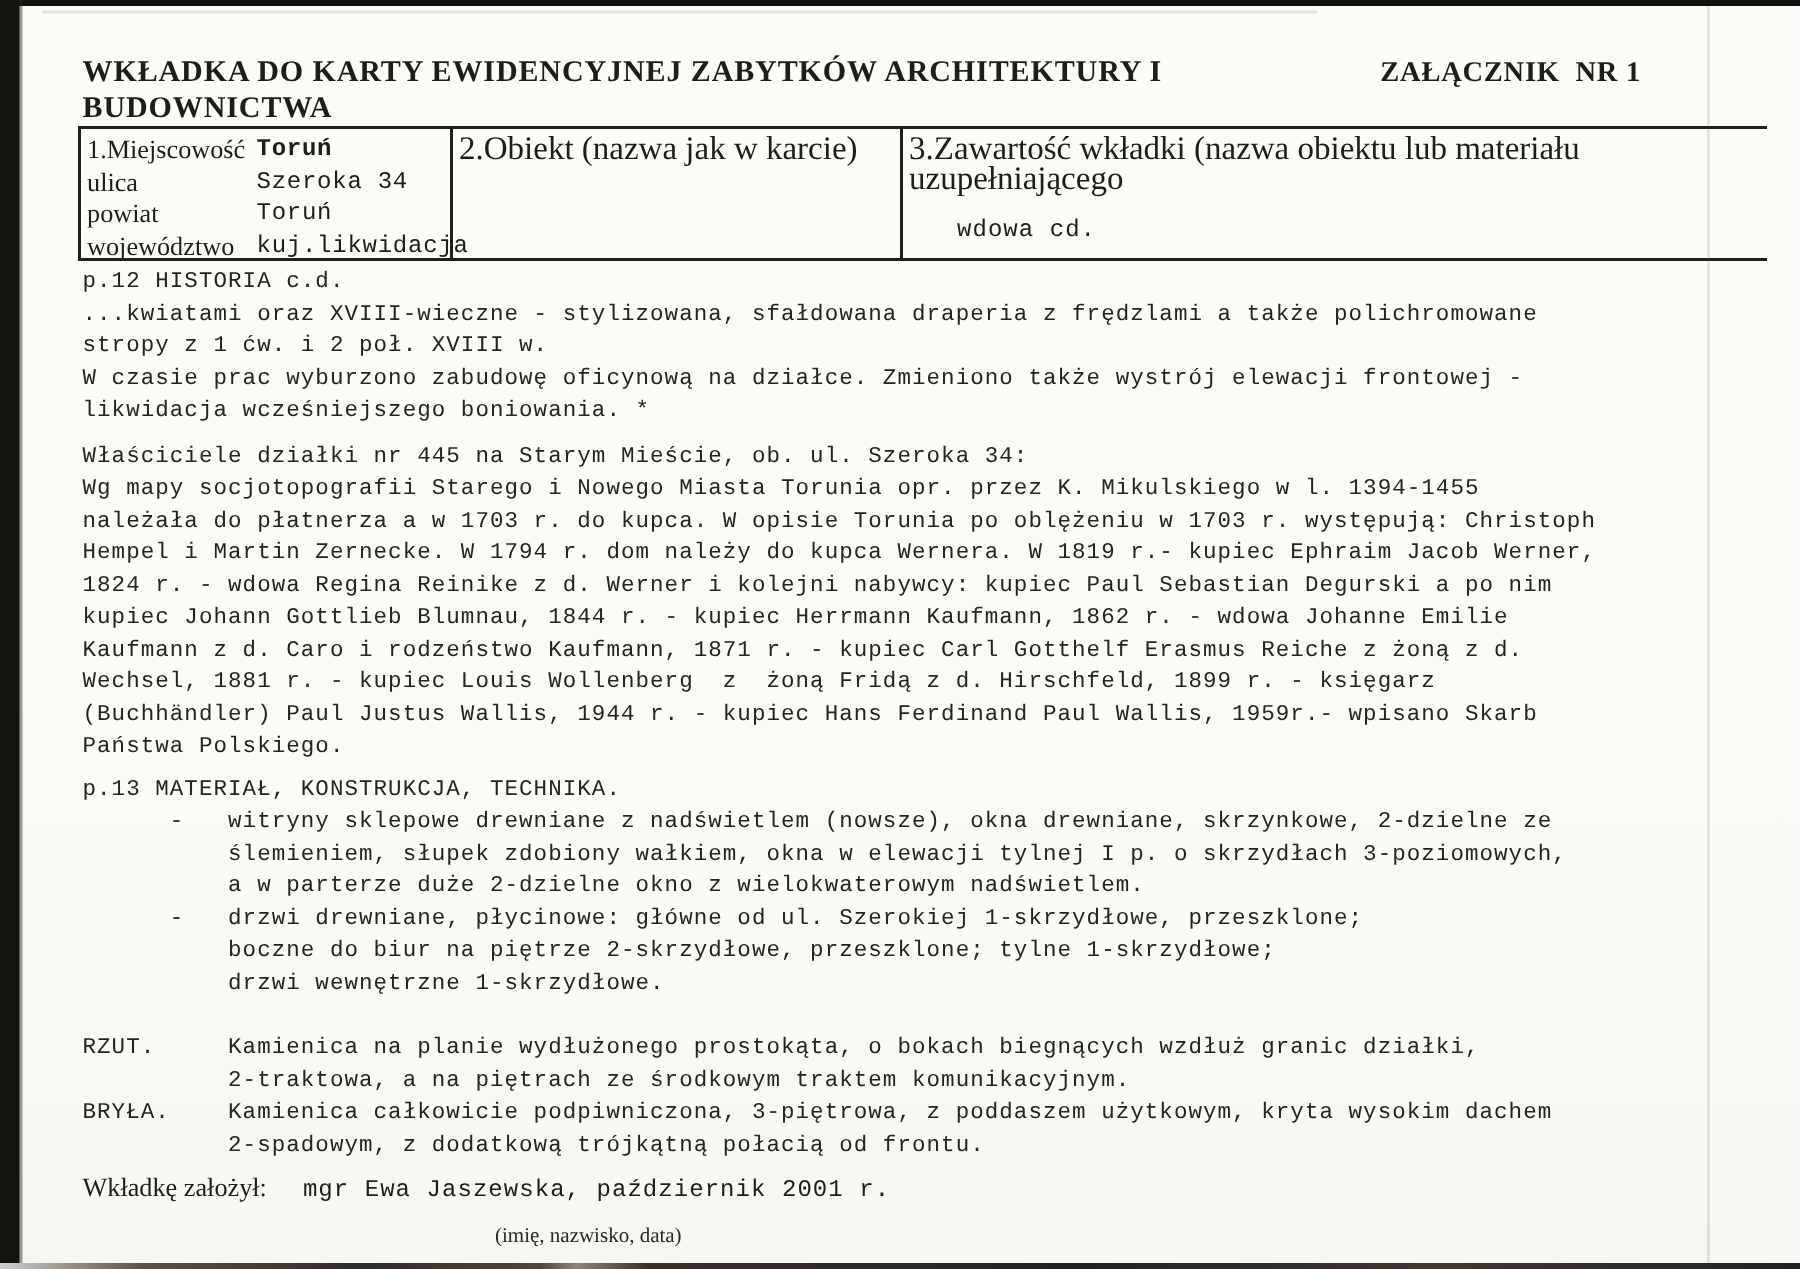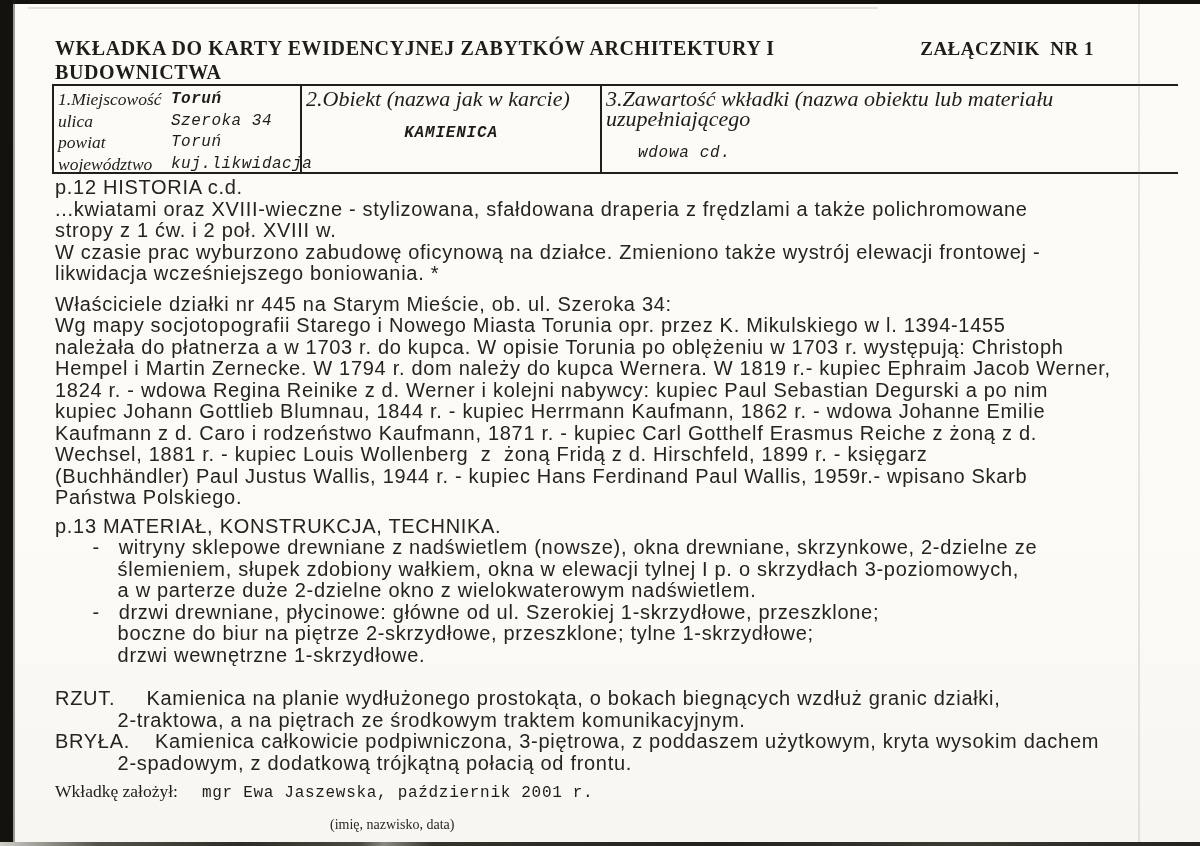--- a/index.html
+++ b/index.html
@@ -23,39 +23,39 @@
 
   .content{position:absolute;left:52px;top:0;width:1126px;color:#1f1d19;}
 
   
   .title-row{display:flex;justify-content:space-between;align-items:baseline;
     padding-top:36px;border-bottom:2.5px solid #211f1a;}
   .title{font-size:20px;font-weight:bold;letter-spacing:.6px;line-height:24px;padding-left:3px;}
   .annex{font-size:19px;font-weight:bold;letter-spacing:.5px;white-space:pre;padding-right:84px;}
 
   
-  .info-table{display:flex;border-bottom:2.5px solid #211f1a;height:86px;font-style:italic;}
+  .info-table{display:flex;border-bottom:2.5px solid #211f1a;height:86px;}
   .info-table .cell-label{font-size:22px;line-height:20px;padding:3px 0 0 4px;}
   .col1{width:250px;border-left:2px solid #211f1a;border-right:2px solid #211f1a;box-sizing:border-box;padding-top:3px;}
   .col2{width:300px;border-right:2px solid #211f1a;box-sizing:border-box;}
   .col3{flex:1;}
   .loc-row{display:flex;line-height:21.5px;}
   .loc-row .lbl{font-size:17.5px;width:113px;flex:none;padding-left:4px;}
   .mono{font-family:"Liberation Mono", monospace;}
   .loc-row .val{font-size:16px;letter-spacing:.5px;}
   .val-bold{font-weight:bold;}
   .obj-value{font-family:"Liberation Mono", monospace;font-weight:bold;font-size:16px;
     letter-spacing:.8px;text-align:center;margin-top:15px;}
   .contents-value{font-family:"Liberation Mono", monospace;font-size:16px;
     letter-spacing:.7px;margin-top:15px;padding-left:36px;}
 
   
   pre.body-block{
-    font-family:Liberation Sans, sans-serif;
-    font-size:20px;line-height:21.5px;letter-spacing:.7px;
+    font-family:Liberation Mono, monospace;
+    font-size:15px;line-height:21.5px;letter-spacing:.7px;
     color:#262420;margin:0;padding:0 0 0 3px;white-space:pre;
   }
   pre.b-history{margin-top:3px;}
   pre.b-owners{margin-top:9px;}
   pre.b-material{margin-top:7px;}
   pre.b-plan{margin-top:22px;}
 
   
   .founder-row{margin-top:7px;padding-left:3px;display:flex;align-items:baseline;}
   .founder-label{font-size:17.5px;}
@@ -91,21 +91,20 @@
           <span class="lbl">powiat</span>
           <span class="val mono">Toruń</span>
         </div>
         <div class="loc-row">
           <span class="lbl">województwo</span>
           <span class="val mono">kuj.likwidacja</span>
         </div>
       </div>
       <div class="col2">
         <div class="cell-label">2.Obiekt (nazwa jak w karcie)</div>
-        <div class="obj-value">KAMIENICA</div>
       </div>
       <div class="col3">
         <div class="cell-label">3.Zawartość wkładki (nazwa obiektu lub materiału uzupełniającego</div>
         <div class="contents-value">wdowa cd.</div>
       </div>
     </div>
 
     <pre class="body-block b-history">p.12 HISTORIA c.d.
 ...kwiatami oraz XVIII-wieczne - stylizowana, sfałdowana draperia z frędzlami a także polichromowane
 stropy z 1 ćw. i 2 poł. XVIII w.

